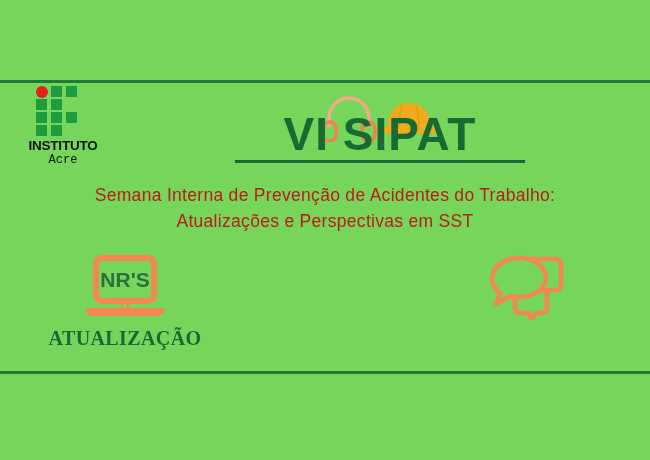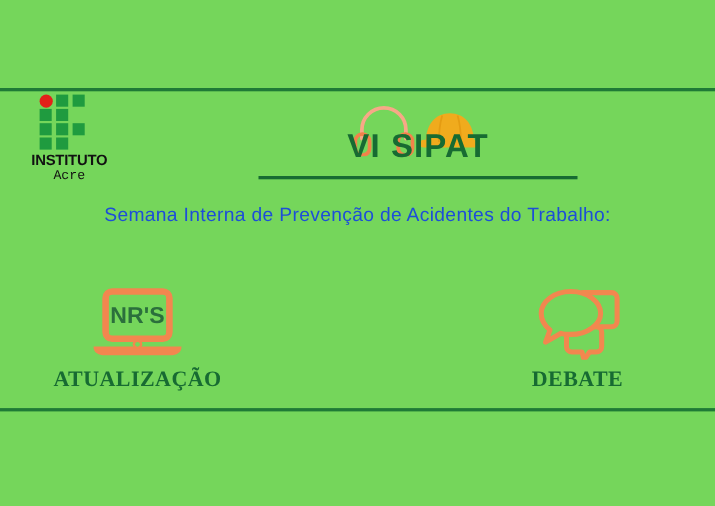--- a/index.html
+++ b/index.html
@@ -105,21 +105,21 @@
     top: 4px;
   }
   #main-title {
     position: absolute;
     left: 0;
     top: 17px;
     width: 480px;
     text-align: center;
     font-family: "Liberation Sans", sans-serif;
     font-weight: bold;
-    font-size: 30px;
+    font-size: 46px;
     line-height: 50px;
     color: #176b32;
     letter-spacing: 1px;
   }
   #title-underline {
     position: absolute;
     left: 95px;
     top: 68px;
     width: 290px;
     height: 3px;
@@ -129,35 +129,35 @@
   
   #subtitle {
     position: absolute;
     left: 40px;
     top: 182px;
     width: 570px;
     text-align: center;
     font-family: "Liberation Sans", sans-serif;
     font-size: 17.5px;
     line-height: 26px;
-    color: #1d4ed8;
+    color: #b91c1c;
     letter-spacing: 0.3px;
   }
   #subtitle .line { display: block; }
 
   
   #features {
     position: absolute;
     left: 35px;
     top: 252px;
     width: 580px;
     height: 105px;
     display: flex;
     justify-content: space-between;
-    align-items: flex-end;
+    align-items: flex-start;
   }
   .feature {
     width: 180px;
     text-align: center;
   }
   .feature-icon {
     height: 70px;
     display: flex;
     align-items: center;
     justify-content: center;
@@ -224,20 +224,21 @@
       </svg>
 
     </div>
 
     <div id="main-title">VI SIPAT</div>
     <div id="title-underline"></div>
   </div>
 
   <div id="subtitle">
     <span class="line">Semana Interna de Prevenção de Acidentes do Trabalho:</span>
+    <span class="line">Atualizações e Perspectivas em SST</span>
   </div>
 
   <div id="features">
 
     <div class="feature">
       <div class="feature-icon">
         <svg width="88" height="66" viewBox="0 0 88 66">
           <rect x="15" y="4" width="58" height="43" rx="6" fill="none" stroke="#f2874f" stroke-width="6"></rect>
           <text class="nr-text" x="44" y="33" text-anchor="middle">NR'S</text>
           <path d="M4 54 H84 C84 60 79 62 74 62 H14 C9 62 4 60 4 54 Z" fill="#f2874f"></path>
@@ -249,18 +250,17 @@
     </div>
 
     <div class="feature">
       <div class="feature-icon">
         <svg width="82" height="66" viewBox="0 0 82 66">
           <path d="M46 36 H72 A5 5 0 0 0 77 31 V10 A5 5 0 0 0 72 5 H46" fill="none" stroke="#f2874f" stroke-width="4.6" stroke-linecap="round"></path>
           <path d="M46 36 H58 A5 5 0 0 1 63 41 V54 A5 5 0 0 1 58 59 H52 L47 66 L45 59 H36 A5 5 0 0 1 31 54 V44" fill="none" stroke="#f2874f" stroke-width="4.6" stroke-linejoin="round" stroke-linecap="round"></path>
           <path d="M35 4 C20 4 8 13 8 24 C8 30 11 35 16 39 L12 50 L26 42 C29 43 32 43 35 43 C50 43 62 34 62 24 C62 13 50 4 35 4 Z" fill="#75d65b" stroke="#f2874f" stroke-width="4.6" stroke-linejoin="round"></path>
         </svg>
       </div>
-      <div class="feature-label">DEBATE</div>
     </div>
 
 
   </div>
 </div>
 
 </body></html>

